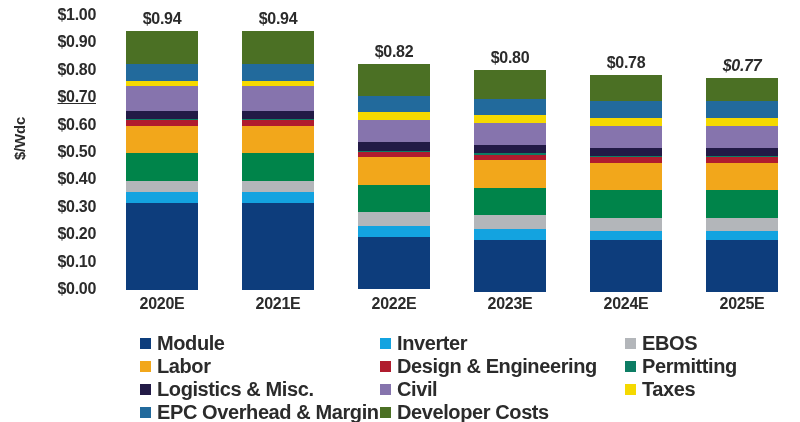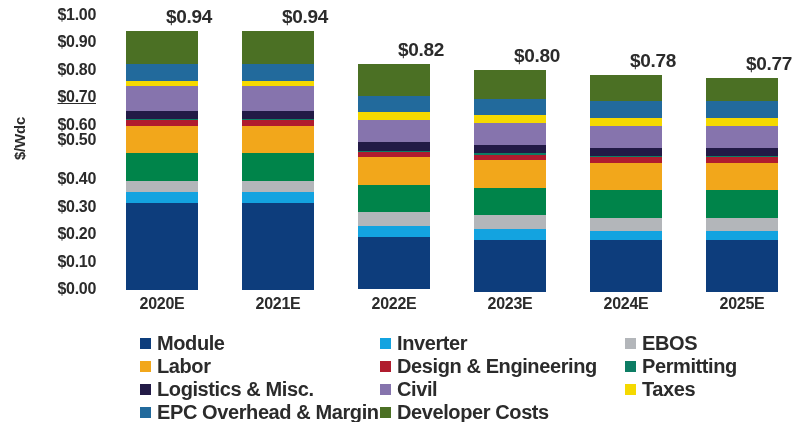--- a/index.html
+++ b/index.html
@@ -51,22 +51,22 @@
     width:72px;
   }
   .bar-stack{
     position:relative;
     width:100%;
   }
   .seg{width:100%;display:block;}
   .bar-total{
     position:absolute;
     left:-14px; right:-14px;
-    text-align:right;
-    font-size:19px;
+    text-align:center;
+    font-size:16px;
     font-weight:700;
     color:#2b2b2b;
     letter-spacing:-0.3px;
     white-space:nowrap;
   }
   .x-label{
     position:absolute;
     left:-16px; right:-16px;
     top:100%;
     margin-top:6px;
@@ -109,21 +109,21 @@
 <div id="chart-root">
 
   <div class="y-axis-title">$/Wdc</div>
 
   <div class="y-ticks">
       <div class="y-tick" style="top: 15px;">$1.00</div>
       <div class="y-tick" style="top: 42.4px;">$0.90</div>
       <div class="y-tick" style="top: 69.8px;">$0.80</div>
       <div class="y-tick" style="top: 97.2px; text-decoration: underline;">$0.70</div>
       <div class="y-tick" style="top: 124.6px;">$0.60</div>
-      <div class="y-tick" style="top: 140px;">$0.50</div>
+      <div class="y-tick" style="top: 152px;">$0.50</div>
       <div class="y-tick" style="top: 179.4px;">$0.40</div>
       <div class="y-tick" style="top: 206.8px;">$0.30</div>
       <div class="y-tick" style="top: 234.2px;">$0.20</div>
       <div class="y-tick" style="top: 261.6px;">$0.10</div>
       <div class="y-tick" style="top: 289px;">$0.00</div>
     </div>
 
   <div class="plot">
       <div class="bar-group" style="left: 22px;">
         <div class="bar-total" style="bottom: 260.56px;">$0.94</div>
@@ -209,21 +209,21 @@
           <div class="seg" title="Design &amp; Engineering" style="height: 5.48px; background: rgb(176, 28, 46);"></div>
           <div class="seg" title="Labor" style="height: 27.4px; background: rgb(242, 167, 27);"></div>
           <div class="seg" title="SBOS" style="height: 27.4px; background: rgb(0, 132, 74);"></div>
           <div class="seg" title="EBOS" style="height: 13.7px; background: rgb(179, 182, 186);"></div>
           <div class="seg" title="Inverter" style="height: 8.22px; background: rgb(19, 163, 224);"></div>
           <div class="seg" title="Module" style="height: 52.06px; background: rgb(13, 61, 124);"></div>
         </div>
         <div class="x-label">2024E</div>
       </div>
       <div class="bar-group" style="left: 602px;">
-        <div class="bar-total" style="bottom: 213.98px;">$0.77</div>
+        <div class="bar-total" style="bottom: 213.98px; font-style: italic;">$0.77</div>
         <div class="bar-stack" style="height: 210.98px;">
           <div class="seg" title="Developer Costs" style="height: 23.29px; background: rgb(75, 112, 36);"></div>
           <div class="seg" title="EPC Overhead &amp; Margin" style="height: 16.44px; background: rgb(34, 106, 156);"></div>
           <div class="seg" title="Taxes" style="height: 8.22px; background: rgb(245, 217, 0);"></div>
           <div class="seg" title="Civil" style="height: 21.92px; background: rgb(134, 116, 173);"></div>
           <div class="seg" title="Logistics &amp; Misc." style="height: 8.22px; background: rgb(34, 26, 70);"></div>
           <div class="seg" title="Permitting" style="height: 1.37px; background: rgb(13, 125, 100);"></div>
           <div class="seg" title="Design &amp; Engineering" style="height: 5.48px; background: rgb(176, 28, 46);"></div>
           <div class="seg" title="Labor" style="height: 27.4px; background: rgb(242, 167, 27);"></div>
           <div class="seg" title="SBOS" style="height: 27.4px; background: rgb(0, 132, 74);"></div>

